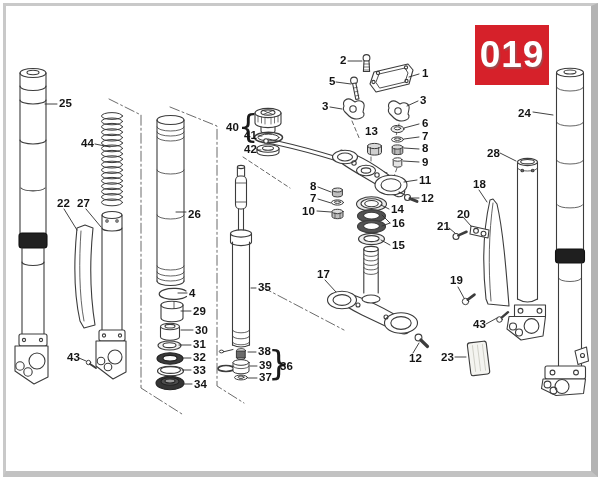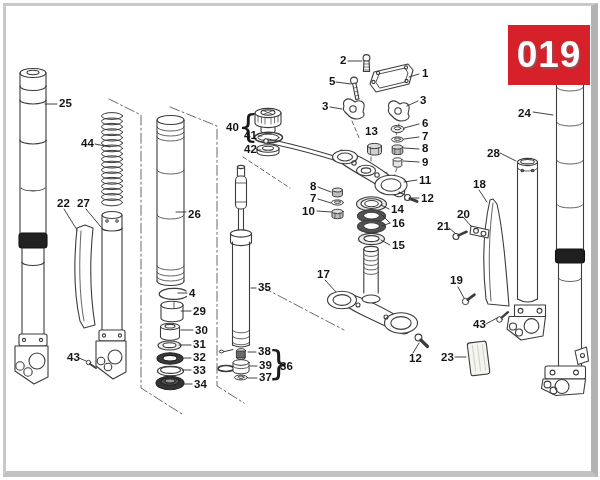--- a/index.html
+++ b/index.html
@@ -1,24 +1,24 @@
 <!DOCTYPE html>
 <html><head>
 <meta charset="utf-8">
 <style>
   html,body{margin:0;padding:0;background:#ffffff;}
   .page{position:relative;width:600px;height:480px;background:#fff;overflow:hidden;
         font-family:"Liberation Sans",sans-serif;}
   .frame{position:absolute;left:3px;top:3px;right:2px;bottom:3px;
          border-style:solid;border-width:3px 7px 6px 3px;
          border-color:#c9c9c9 #b3b3b3 #c2c2c2 #c9c9c9;pointer-events:none;}
-  .badge{position:absolute;left:475px;top:25px;width:82px;height:60px;
+  .badge{position:absolute;left:475px;top:25px;width:74px;height:60px;
          display:flex;align-items:center;justify-content:center;
          font-weight:bold;font-size:37px;letter-spacing:1px;
-         text-shadow:1.5px 1.5px 1px rgba(110,110,110,.55);margin-left:33px;}
+         text-shadow:1.5px 1.5px 1px rgba(110,110,110,.55);}
   svg.diagram{position:absolute;left:0;top:0;}
   .plabel{font-family:"Liberation Sans",sans-serif;font-size:11.5px;font-weight:bold;fill:#141414;}
   .brace{font-family:"DejaVu Sans",sans-serif;fill:#1a1a1a;font-weight:normal;}
 </style>
 </head>
 <body>
 
 <div class="page">
 
   <svg class="diagram" width="600" height="480" viewBox="0 0 600 480" stroke-linecap="round" stroke-linejoin="round">

